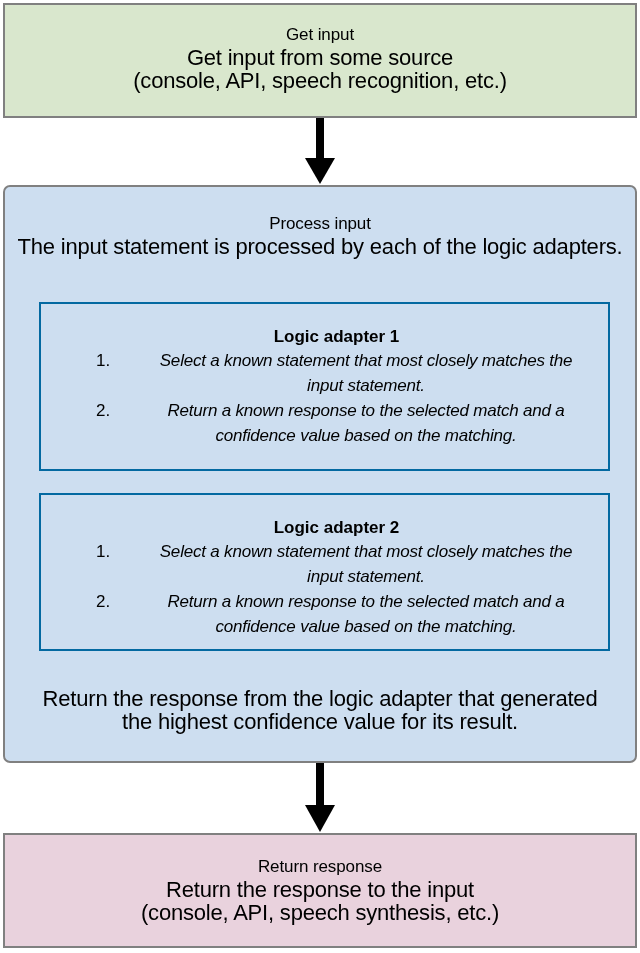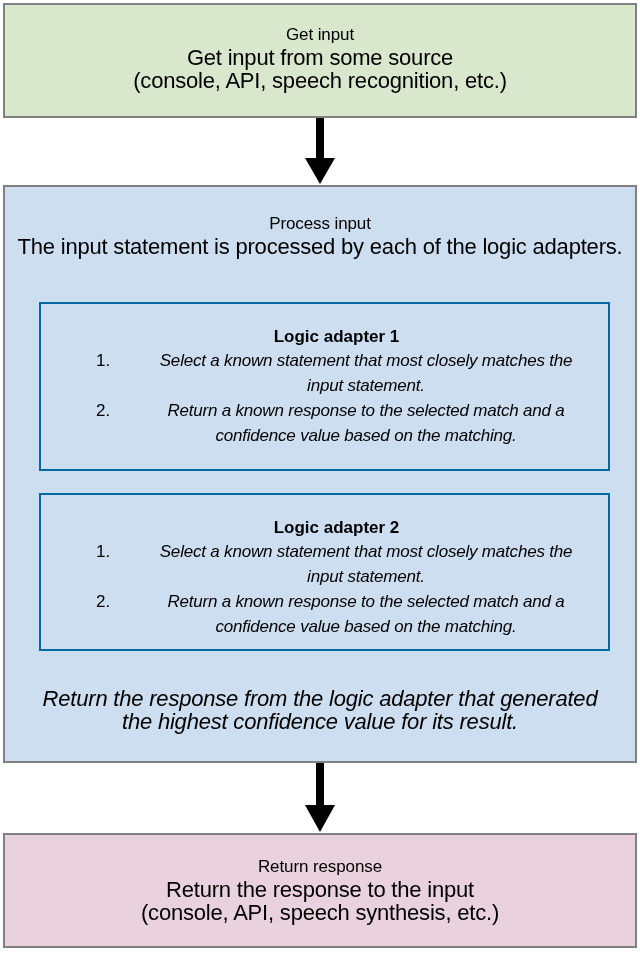--- a/index.html
+++ b/index.html
@@ -53,20 +53,21 @@
 
   
   #process-input {
     left: 3px;
     top: 185px;
     width: 634px;
     height: 578px;
     background: #cddef0;
     padding-top: 26px;
     text-align: center;
+    border-radius: 7px;
   }
 
   
   #return-response {
     left: 3px;
     top: 833px;
     width: 634px;
     height: 115px;
     background: #e9d2dd;
     padding-top: 21px;
@@ -120,21 +121,20 @@
     font-style: italic;
   }
 
   
   #process-tail {
     position: absolute;
     left: 0;
     top: 500px;
     width: 100%;
     text-align: center;
-    font-style: italic;
   }
 
   
   .arrow {
     position: absolute;
     left: 0;
     width: 640px;
     pointer-events: none;
   }
   #arrow-1 { top: 118px; height: 67px; }

